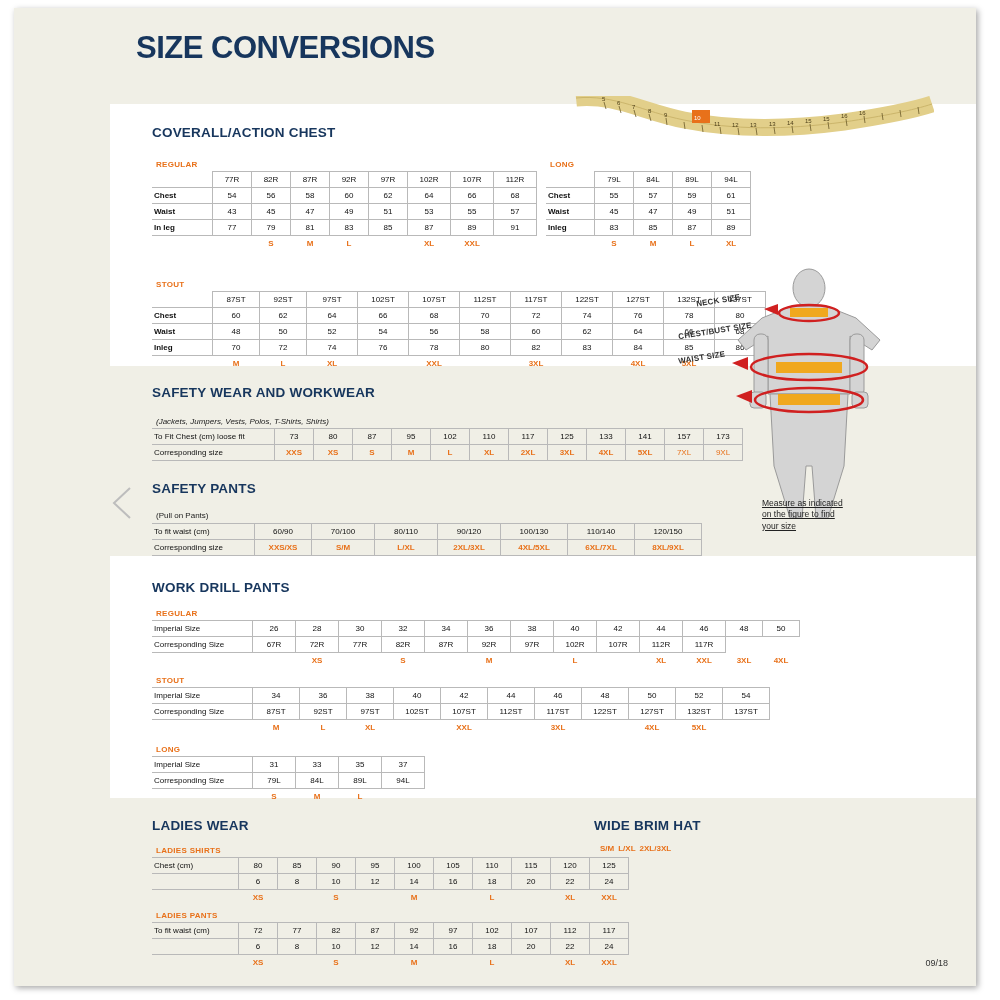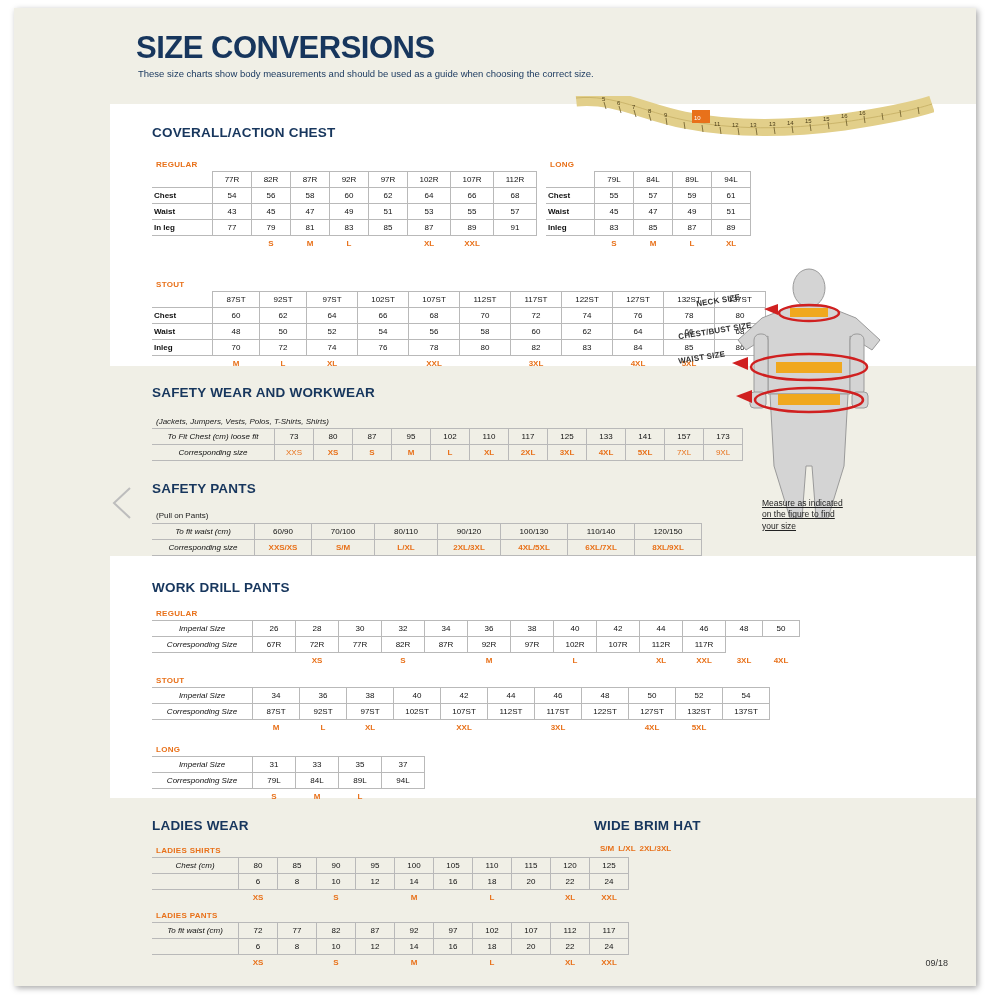--- a/index.html
+++ b/index.html
@@ -15,21 +15,21 @@
   h1.title{position:absolute;left:122px;top:22px;margin:0;font-size:31px;font-weight:bold;letter-spacing:-0.5px;color:#17365d;font-family:"Liberation Sans",sans-serif;}
   .subtitle{position:absolute;left:124px;top:60px;font-size:9.5px;color:#17365d;}
 
   .secttl{position:absolute;font-size:13.5px;font-weight:bold;color:#17365d;letter-spacing:.2px;}
   .orangelbl{position:absolute;font-size:8px;font-weight:bold;color:#e8711a;letter-spacing:.3px;}
   .note{position:absolute;font-size:8px;color:#222;}
 
   table.t{position:absolute;border-collapse:collapse;font-size:8px;color:#111;}
   table.t td{border:1px solid #b9b9b9;text-align:center;padding:1px 2px;height:13px;white-space:nowrap;}
   table.t td.lbl{text-align:left;font-weight:bold;border-left:none;border-right:1px solid #b9b9b9;padding-left:2px;}
-  table.t td.lblplain{text-align:center;border-left:none;padding-left:2px;font-style:italic;}
+  table.t td.lblplain{text-align:left;border-left:none;padding-left:2px;}
   table.t tr.szrow td{border:none;color:#e8711a;font-weight:bold;font-size:8px;}
   table.t tr.szrow td.lbl,table.t tr.szrow td.lblplain{color:#111;}
   table.t td.noborder{border:none;}
 
   .figure{position:absolute;}
   .measure-note{position:absolute;font-size:8.5px;color:#222;line-height:1.35;}
   .anncap{position:absolute;font-size:8px;color:#333;font-weight:600;letter-spacing:.2px;}
   .date{position:absolute;right:28px;bottom:18px;font-size:9px;color:#333;}
   .tapewrap{position:absolute;left:560px;top:88px;width:360px;height:58px;}
   .chev{position:absolute;left:96px;top:478px;width:26px;height:34px;}
@@ -40,21 +40,20 @@
 <div class="page">
   <div class="sheet">
     <div class="leftband"></div>
     <div class="hdrband"></div>
     <div class="band2"></div>
     <div class="band3"></div>
 
     <div class="content">
 
       <h1 class="title">SIZE CONVERSIONS</h1>
-      <div class="subtitle">These size charts show body measurements and should be used as a guide when choosing the correct size.</div>
 
       <svg class="tapewrap" viewBox="0 0 360 58">
         <path d="M2,2 C40,-2 70,16 110,24 C160,34 210,34 270,26 C310,20 340,14 358,8" stroke="#e2cf8a" stroke-width="17" fill="none"></path>
         <path d="M2,2 C40,-2 70,16 110,24 C160,34 210,34 270,26 C310,20 340,14 358,8" stroke="#cbb56b" stroke-width="1" fill="none"></path>
         <g stroke="#6b5a2a" stroke-width="0.8">
           <line x1="30" y1="6" x2="32" y2="13"></line>
             <line x1="45" y1="10" x2="47" y2="17"></line>
           <line x1="60" y1="14" x2="62" y2="21"></line>
             <line x1="75" y1="18" x2="77" y2="25"></line>
           <line x1="92" y1="22" x2="93" y2="29"></line>
@@ -287,21 +286,21 @@
           <td style="width:34px">110</td>
           <td style="width:34px">117</td>
           <td style="width:34px">125</td>
           <td style="width:34px">133</td>
           <td style="width:34px">141</td>
           <td style="width:34px">157</td>
           <td style="width:34px">173</td>
         </tr>
         <tr>
           <td class="lblplain">Corresponding size</td>
-          <td style="color:#e8711a;font-weight:normal">XXS</td>
+          <td style="color:#e8711a;font-weight:bold">XXS</td>
           <td style="color:#e8711a;font-weight:bold">XS</td>
           <td style="color:#e8711a;font-weight:bold">S</td>
           <td style="color:#e8711a;font-weight:bold">M</td>
           <td style="color:#e8711a;font-weight:bold">L</td>
           <td style="color:#e8711a;font-weight:bold">XL</td>
           <td style="color:#e8711a;font-weight:bold">2XL</td>
           <td style="color:#e8711a;font-weight:bold">3XL</td>
           <td style="color:#e8711a;font-weight:bold">4XL</td>
           <td style="color:#e8711a;font-weight:bold">5XL</td>
           <td style="color:#e8711a;font-weight:normal">7XL</td>

